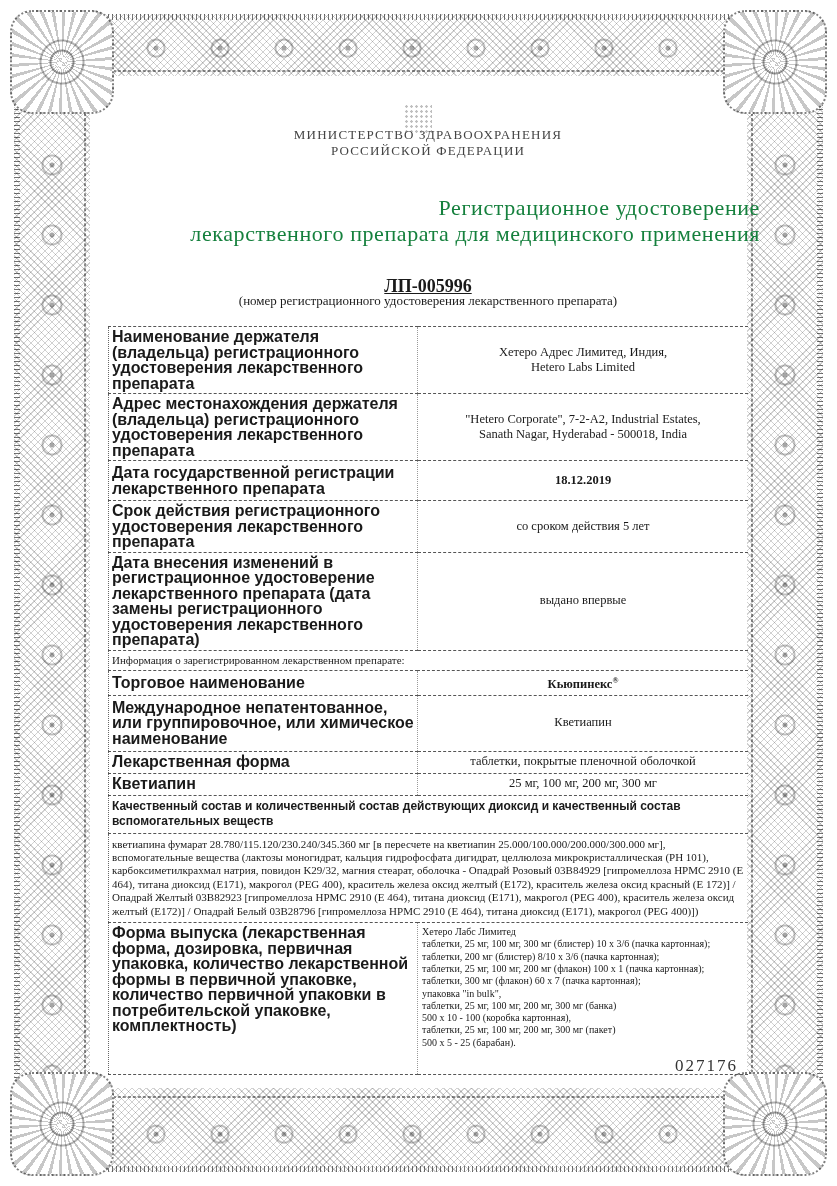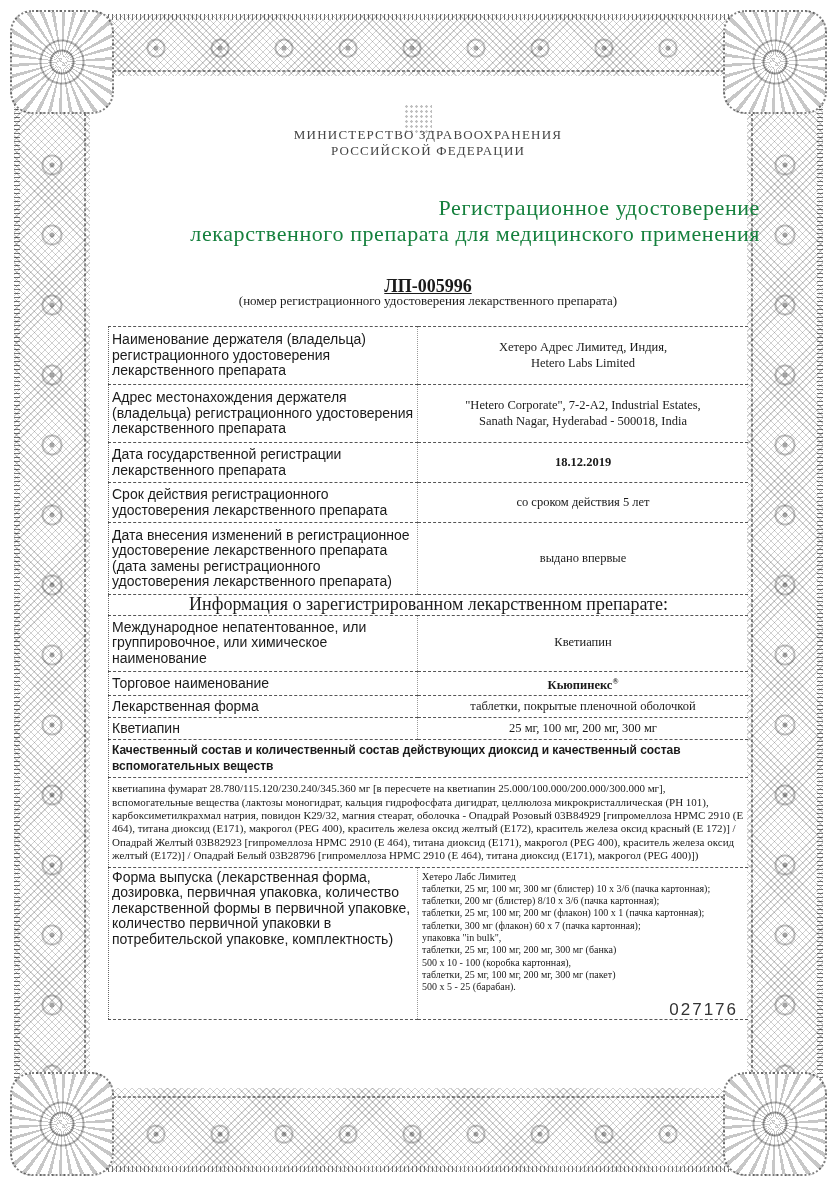--- a/index.html
+++ b/index.html
@@ -59,31 +59,31 @@
      font-family: "Liberation Serif", serif; font-size: 13px; letter-spacing: 1.2px; line-height: 16px; color: #444; }
   .title { position: absolute; left: 80px; width: 680px; top: 195px; text-align: right;
      font-family: "Liberation Serif", serif; font-size: 22px; line-height: 26px; color: #15803d; letter-spacing: .6px; }
 
   .regnum { position: absolute; left: 108px; width: 640px; top: 276px; text-align: center;
      font-size: 18px; font-weight: bold; text-decoration: underline; }
   .regnum-caption { position: absolute; left: 108px; width: 640px; top: 293px; text-align: center; font-size: 13px; }
 
   table.main { position: absolute; left: 108px; top: 326px; width: 640px; border-collapse: collapse; font-size: 12.5px; line-height: 15.5px; }
   table.main td { vertical-align: middle; padding: 2px 3px; border-bottom: 1px dashed #555; }
-  table.main td.lbl { width: 302px; font-family: "Liberation Sans", sans-serif; font-weight: normal; font-size: 14px; border-left: 1px dotted #666; border-right: 1px dotted #999; }
+  table.main td.lbl { width: 302px; font-family: "Liberation Sans", sans-serif; font-weight: bold; font-size: 16px; border-left: 1px dotted #666; border-right: 1px dotted #999; }
   table.main td.val { text-align: center; font-size: 12.5px; }
   table.main tr.first td { border-top: 1px dashed #555; }
-  table.main td.full { text-align: center; font-size: 18px; border-left: 1px dotted #666; }
+  table.main td.full { text-align: left; font-size: 11px; border-left: 1px dotted #666; }
   table.main td.fullbold { font-family: "Liberation Sans", sans-serif; font-weight: bold; font-size: 12px; border-left: 1px dotted #666; }
   table.main td.composition { font-size: 11px; line-height: 13.4px; border-left: 1px dotted #666; padding: 4px 3px; }
   table.main td.release-lbl { vertical-align: top; }
   table.main td.release-val { font-size: 10px; line-height: 12.3px; text-align: left; vertical-align: top; padding: 3px 4px; border-left: 1px dotted #666; position: relative; }
   .bold-val { font-weight: bold; }
   .reg { font-size: 8px; vertical-align: super; }
-  .serial { position: absolute; right: 10px; bottom: 2px; font-family: Liberation Sans, sans-serif; font-size: 17px; letter-spacing: 2px; color: #333; }
+  .serial { position: absolute; right: 10px; bottom: 2px; font-family: Liberation Serif, serif; font-size: 17px; letter-spacing: 2px; color: #333; }
   .release-line { display: block; }
 </style>
 </head>
 <body>
 
 <div class="frame">
   <div class="band top"></div>
   <div class="band bottom"></div>
   <div class="band left"></div>
   <div class="band right"></div>
@@ -134,27 +134,27 @@
     <td class="lbl">Срок действия регистрационного удостоверения лекарственного препарата</td>
     <td class="val">со сроком действия 5 лет</td>
   </tr>
   <tr style="height:72px">
     <td class="lbl">Дата внесения изменений в регистрационное удостоверение лекарственного препарата (дата замены регистрационного удостоверения лекарственного препарата)</td>
     <td class="val">выдано впервые</td>
   </tr>
   <tr style="height:20px">
     <td class="full" colspan="2">Информация о зарегистрированном лекарственном препарате:</td>
   </tr>
+  <tr style="height:22px">
+    <td class="lbl">Торговое наименование</td>
+    <td class="val bold-val"><span>Кьюпинекс</span><span class="reg">®</span></td>
+  </tr>
   <tr style="height:56px">
     <td class="lbl">Международное непатентованное, или группировочное, или химическое наименование</td>
     <td class="val">Кветиапин</td>
-  </tr>
-  <tr style="height:22px">
-    <td class="lbl">Торговое наименование</td>
-    <td class="val bold-val"><span>Кьюпинекс</span><span class="reg">®</span></td>
   </tr>
   <tr style="height:22px">
     <td class="lbl">Лекарственная форма</td>
     <td class="val">таблетки, покрытые пленочной оболочкой</td>
   </tr>
   <tr style="height:22px">
     <td class="lbl">Кветиапин</td>
     <td class="val">25 мг, 100 мг, 200 мг, 300 мг</td>
   </tr>
   <tr style="height:38px">

